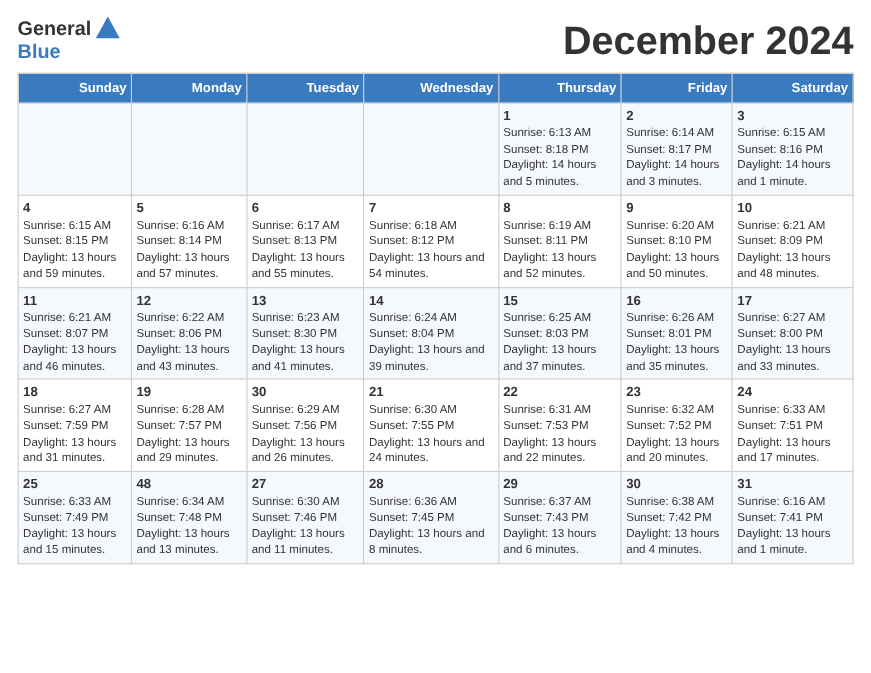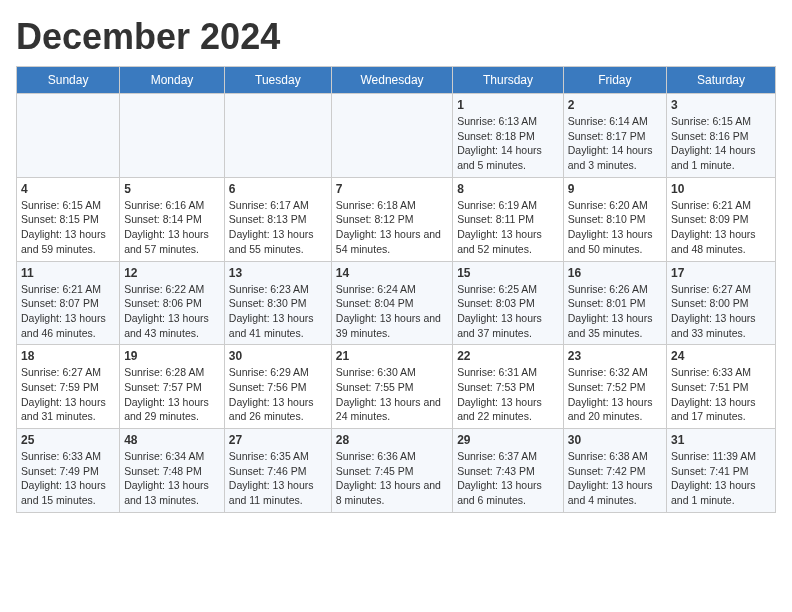--- a/index.html
+++ b/index.html
@@ -41,23 +41,23 @@
     }
     table {
       width: 100%;
       border-collapse: collapse;
       font-size: 11px;
     }
     thead tr th {
       background-color: #3a7abf;
       color: #fff;
       padding: 6px 4px;
-      text-align: center;
+      text-align: right;
       font-size: 12px;
-      font-weight: normal;
+      font-weight: bold;
       border: 1px solid #ccc;
     }
     tbody tr td {
       border: 1px solid #ccc;
       padding: 4px 4px;
       vertical-align: top;
       min-height: 70px;
       height: 80px;
       background: #fff;
     }
@@ -80,20 +80,31 @@
       line-height: 1.4;
     }
     .empty-cell {
       background: #f5f8fc;
     }
   </style>
 </head>
 <body>
 
 <div class="header-section">
+  <div class="logo">
+    <div class="logo-row">
+      <span style="font-size:18px;font-weight:bold;color:#333;">General</span>
+      <svg width="22" height="20" viewBox="0 0 22 20" style="margin-left:2px;margin-top:-4px;">
+        <polygon points="0,20 11,0 22,20" fill="#3a7abf"></polygon>
+      </svg>
+    </div>
+    <div>
+      <span style="font-size:18px;font-weight:bold;color:#3a7abf;">Blue</span>
+    </div>
+  </div>
   <div class="title-section">
     <div class="main-title">December 2024</div>
   </div>
 </div>
 
 <table>
   <thead>
     <tr>
     <th>Sunday</th>
         <th>Monday</th>
@@ -295,21 +306,21 @@
         </td>
         <td>
           <span class="day-number">48</span>
           <div class="day-info">Sunrise: 6:34 AM
 Sunset: 7:48 PM
 Daylight: 13 hours
 and 13 minutes.</div>
         </td>
         <td>
           <span class="day-number">27</span>
-          <div class="day-info">Sunrise: 6:35 AM
+          <div class="day-info">Sunrise: 6:30 AM
 Sunset: 7:46 PM
 Daylight: 13 hours
 and 11 minutes.</div>
         </td>
         <td>
           <span class="day-number">28</span>
           <div class="day-info">Sunrise: 6:36 AM
 Sunset: 7:45 PM
 Daylight: 13 hours
 and 8 minutes.</div>
@@ -323,20 +334,20 @@
         </td>
         <td>
           <span class="day-number">30</span>
           <div class="day-info">Sunrise: 6:38 AM
 Sunset: 7:42 PM
 Daylight: 13 hours
 and 4 minutes.</div>
         </td>
         <td>
           <span class="day-number">31</span>
-          <div class="day-info">Sunrise: 11:39 AM
+          <div class="day-info">Sunrise: 6:16 AM
 Sunset: 7:41 PM
 Daylight: 13 hours
 and 1 minute.</div>
         </td>
       </tr>
     </tbody>
 </table>
 
 </body></html>

